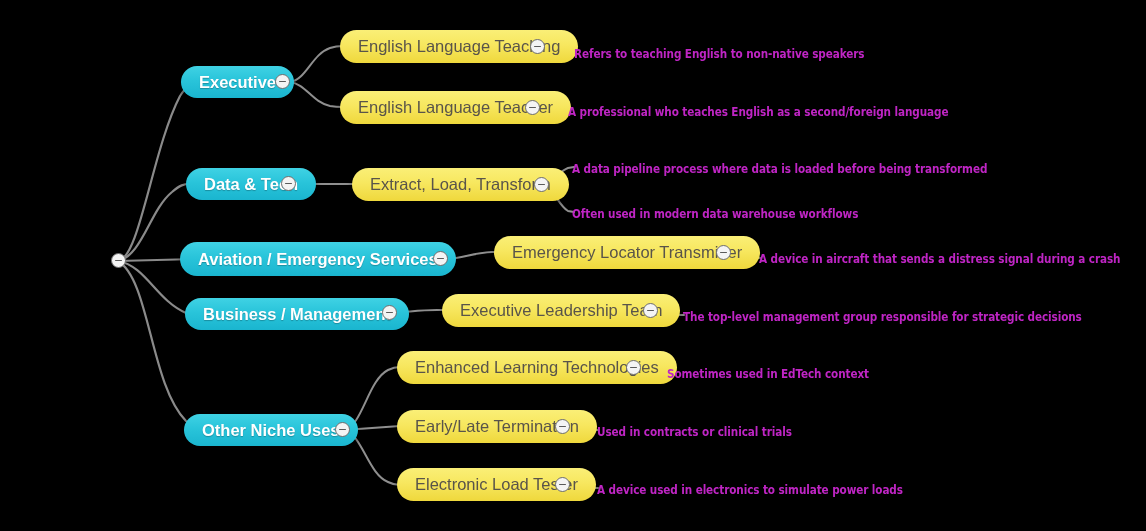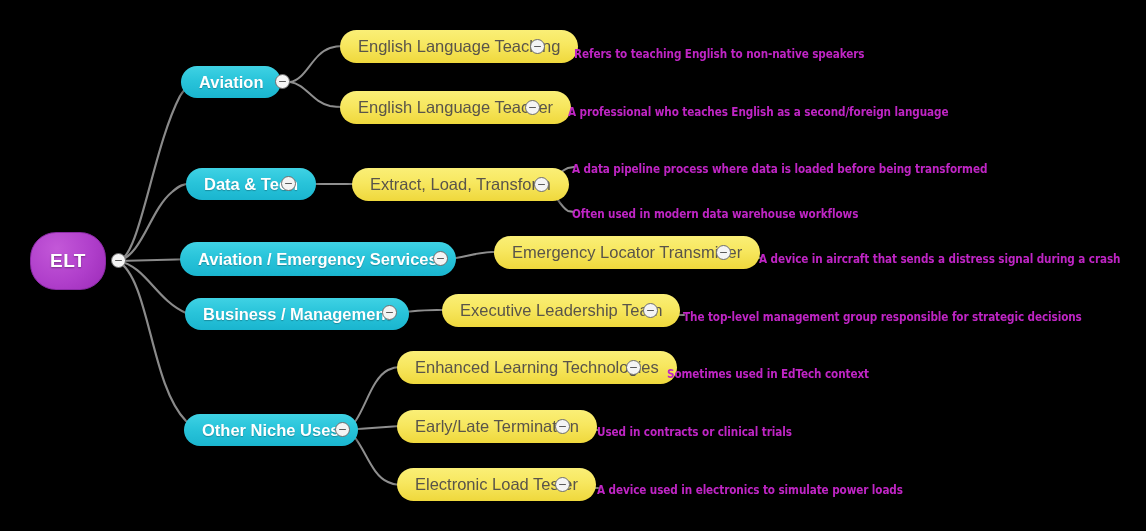--- a/index.html
+++ b/index.html
@@ -146,27 +146,24 @@
     <path class="edge-thin" d="M 533 107 C 547 107 552 110 562 111 L 568 111"></path>
     <path class="edge-thin" d="M 542 184 C 554 182 558 172 568 168 L 574 167"></path>
     <path class="edge-thin" d="M 542 184 C 554 188 558 205 568 211 L 574 212"></path>
     <path class="edge-thin" d="M 724 252 C 738 252 742 256 754 257 L 760 258"></path>
     <path class="edge-thin" d="M 651 310 C 664 310 668 313 678 315 L 684 315"></path>
     <path class="edge-thin" d="M 634 367 C 648 367 652 371 662 373 L 668 373"></path>
     <path class="edge-thin" d="M 563 426 C 577 426 582 429 592 430 L 598 430"></path>
     <path class="edge-thin" d="M 563 485 C 577 485 582 487 592 488 L 598 488"></path>
   </svg>
 
-  <div class="node node-root" style="left:30px; top:232px; width:76px; height:58px;">
-    <span>ELT</span>
-  </div>
   <div class="toggle" style="left:111px; top:253px;"></div>
 
   <div class="node node-branch" style="left:181px; top:66px; height:32px;">
-    <span>Aviation</span>
+    <span>Executive</span>
   </div>
   <div class="toggle" style="left:275px; top:74px;"></div>
 
   <div class="node node-leaf" style="left:340px; top:30px; height:33px;">
     <span>English Language Teaching</span>
   </div>
   <div class="toggle" style="left:530px; top:39px;"></div>
   <div class="note" style="left:574px; top:46px;">Refers to teaching English to non-native speakers</div>
 
   <div class="node node-leaf" style="left:340px; top:91px; height:33px;">

